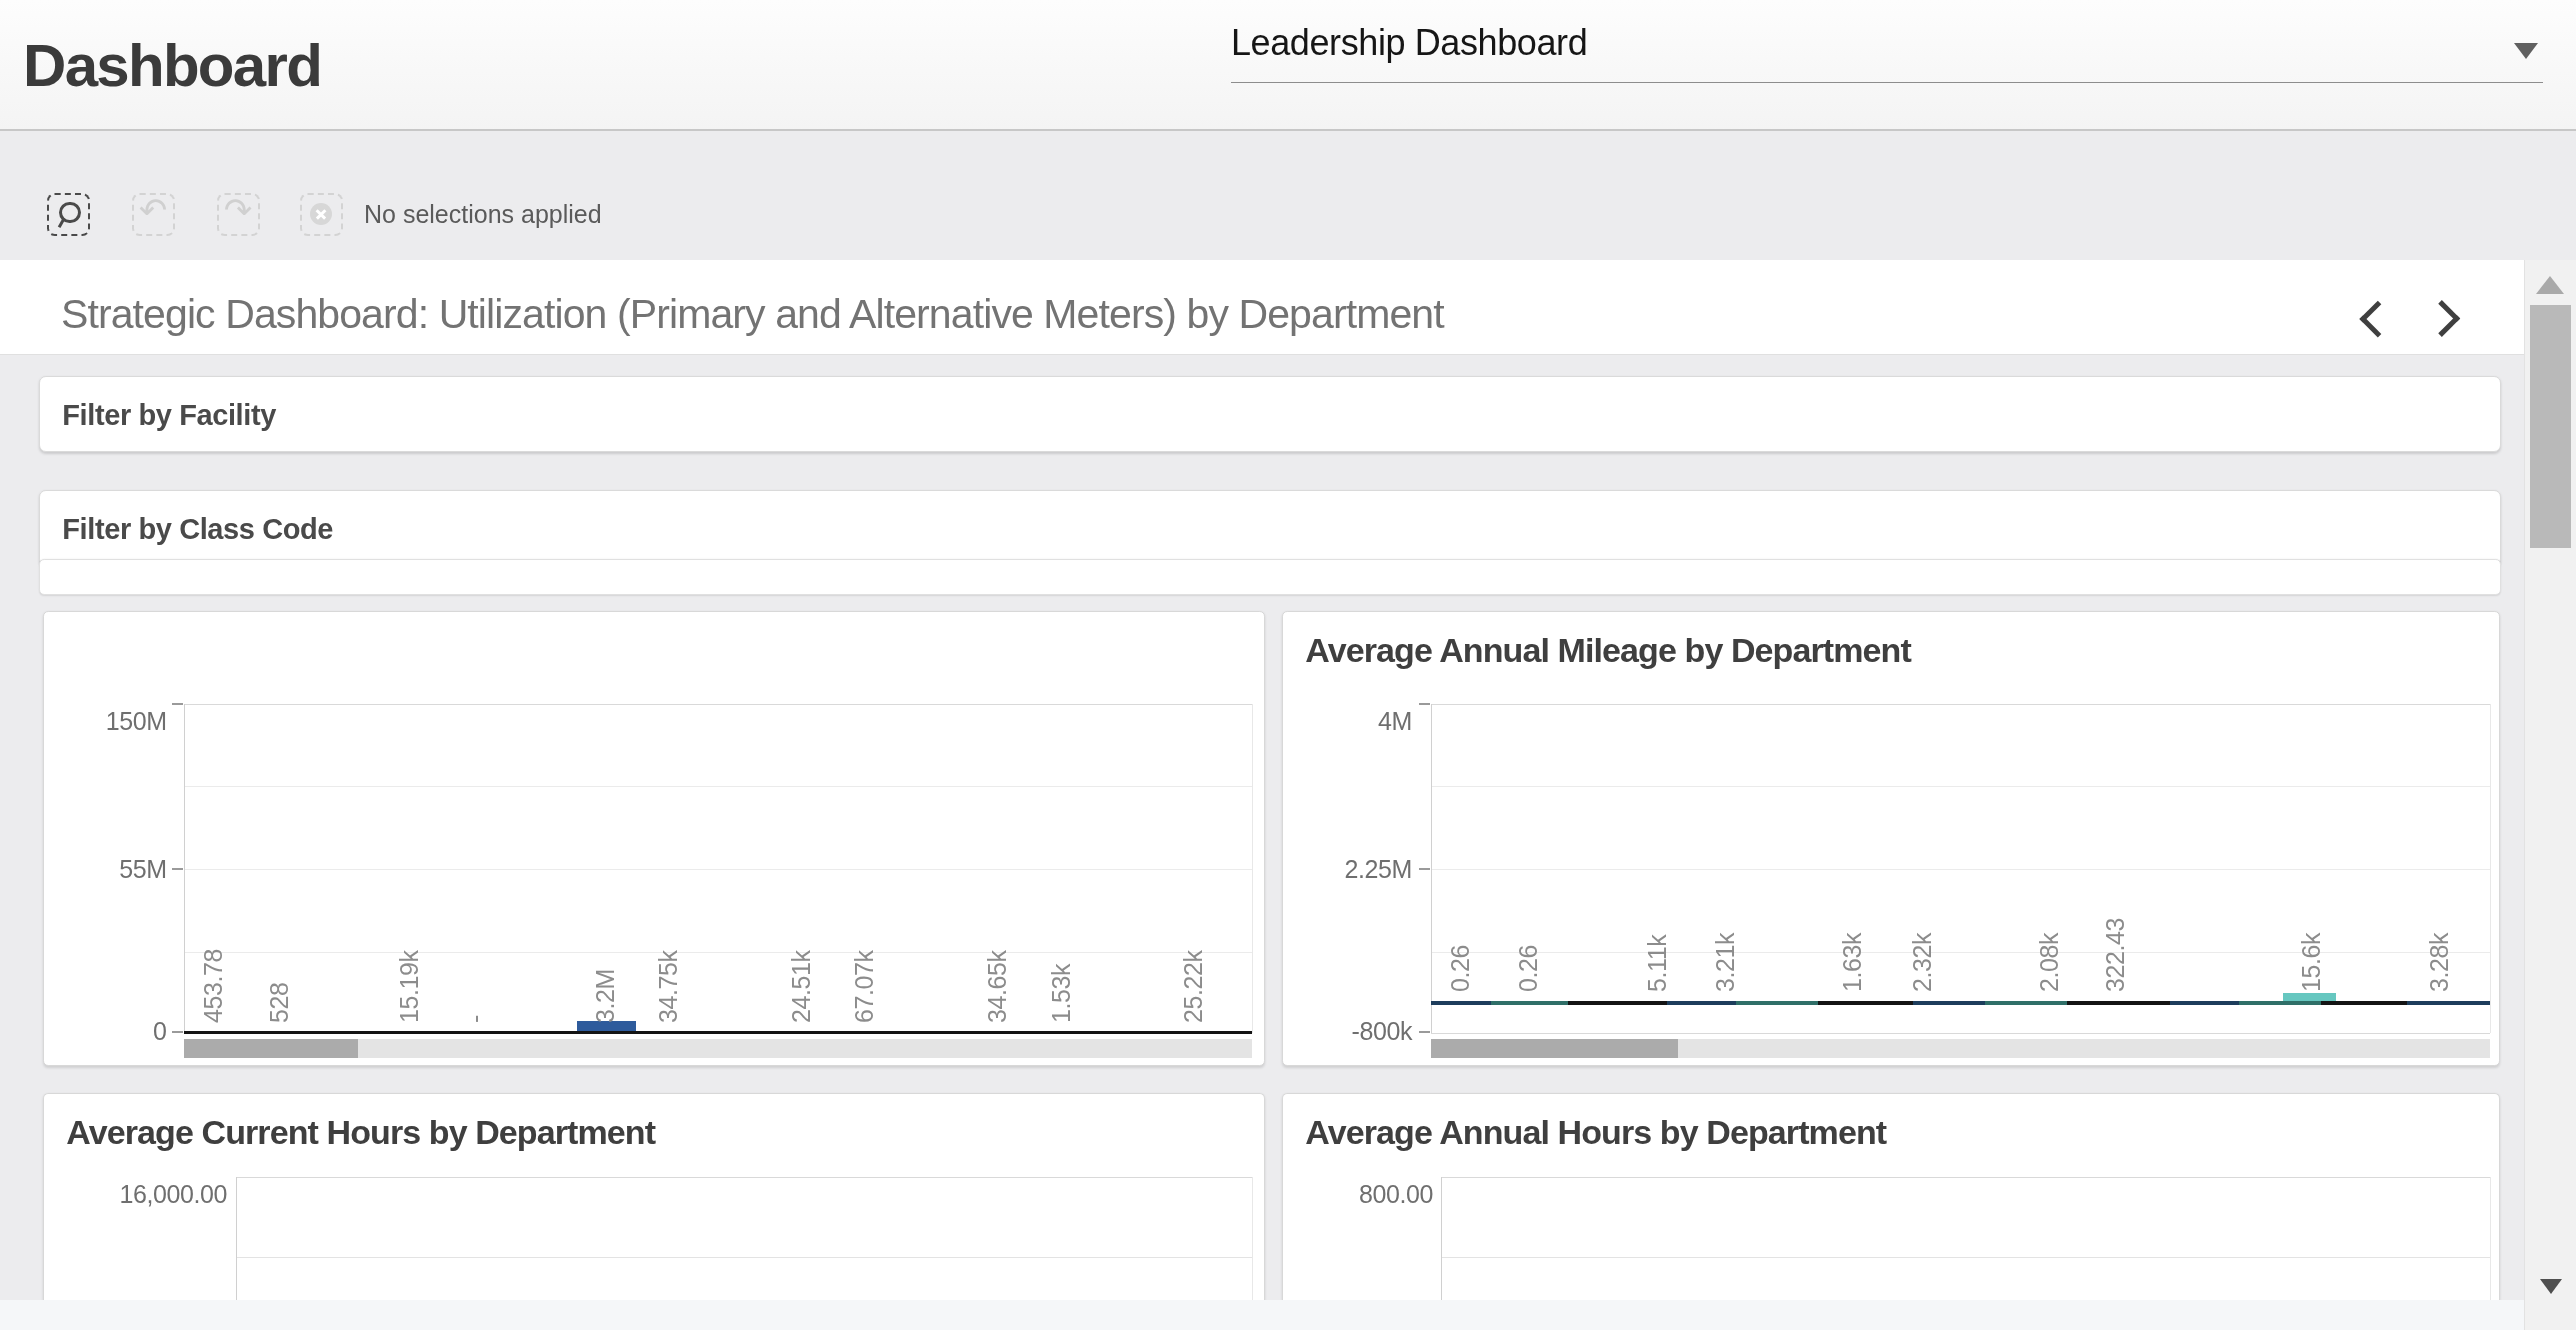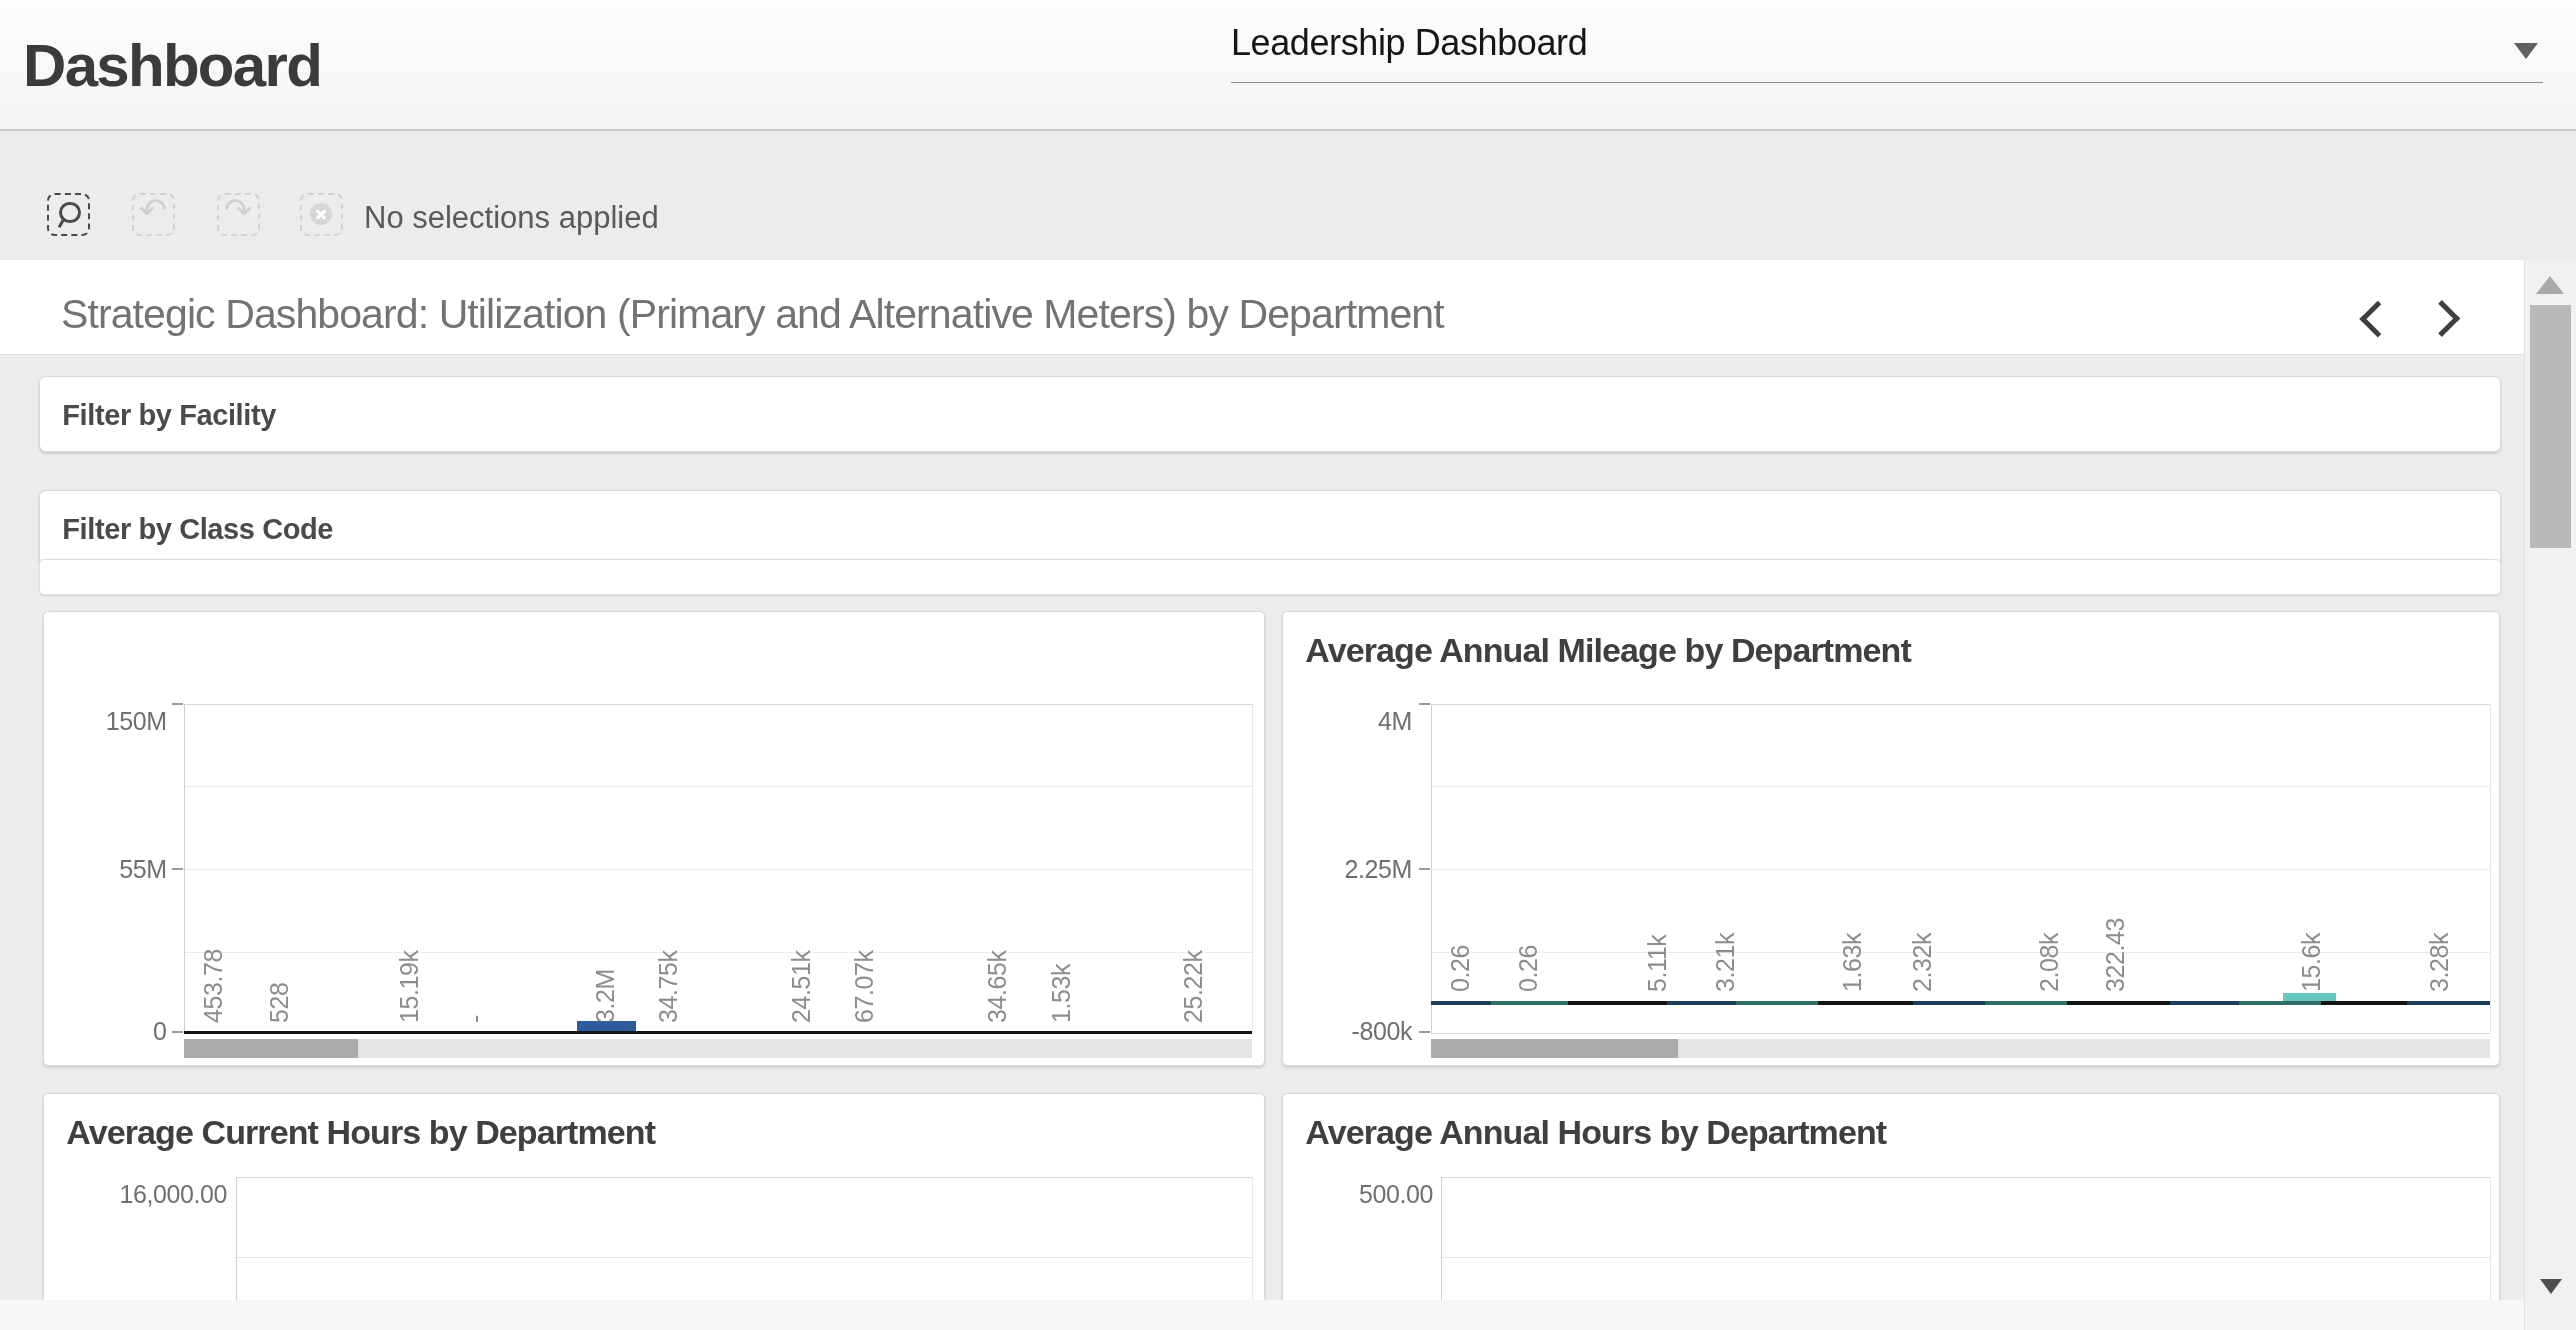--- a/index.html
+++ b/index.html
@@ -25,21 +25,21 @@
     border:3.4px solid #4a4a4a;border-radius:50%;}
   .icon-magnifier::after{content:"";position:absolute;width:3.4px;height:10.3px;background:#4a4a4a;
     left:-2.6px;bottom:-7.7px;transform:rotate(30deg);}
   .icon-arrow{position:absolute;left:0;top:-5.2px;width:38px;text-align:center;font-size:34px;
     color:#d0d0d0;font-family:"DejaVu Sans",sans-serif;}
   .icon-clear{position:absolute;left:7.7px;top:7.7px;width:22.3px;height:22.3px;border-radius:50%;background:#d7d7d7;}
   .icon-clear::before,.icon-clear::after{content:"";position:absolute;left:5.2px;top:10px;width:12px;height:2.6px;
     background:#fff;}
   .icon-clear::before{transform:rotate(45deg);}
   .icon-clear::after{transform:rotate(-45deg);}
-  .status-text{position:absolute;left:364px;top:200px;font-size:31px;color:#5a5a5a;}
+  .status-text{position:absolute;left:364px;top:200px;font-size:25px;color:#5a5a5a;}
 
   
   .sheet-titlebar{position:absolute;left:0;top:260px;width:2524px;height:95px;background:#ffffff;
     border-bottom:0.9px solid #e0e0e0;box-sizing:border-box;}
   .sheet-title{position:absolute;left:61px;top:31px;font-size:41px;color:#737373;letter-spacing:-0.9px;}
   .chev{position:absolute;width:20.6px;height:20.6px;border-left:5.2px solid #3f3f3f;border-bottom:5.2px solid #3f3f3f;cursor:pointer;}
   .chev.prev{left:2365px;top:306px;transform:rotate(45deg);}
   .chev.next{left:2429px;top:306px;transform:rotate(225deg);}
 
   
@@ -215,21 +215,21 @@
     <div class="chart-title">Average Current Hours by Department</div>
     <div class="ytick" style="left:20px;top:86px;width:163px">16,000.00</div>
     <div class="hline edge" style="left:192px;top:83px;width:1016px"></div>
     <div class="hline" style="left:192px;top:163px;width:1016px;background:#e3e3e3"></div>
     <div class="vline" style="left:192px;top:83px;height:125px"></div>
     <div class="vline" style="left:1208px;top:83px;height:125px;background:#e8e8e8"></div>
   </div>
 
   <div class="chart-card card-d">
     <div class="chart-title">Average Annual Hours by Department</div>
-    <div class="ytick" style="left:0px;top:86px;width:150px">500.00</div>
+    <div class="ytick" style="left:0px;top:86px;width:150px">800.00</div>
     <div class="hline edge" style="left:158px;top:83px;width:1049px"></div>
     <div class="hline" style="left:158px;top:163px;width:1049px;background:#e3e3e3"></div>
     <div class="vline" style="left:158px;top:83px;height:125px"></div>
     <div class="vline" style="left:1207px;top:83px;height:125px;background:#e8e8e8"></div>
   </div>
 
   <div class="bottom-band"></div>
 
   <div class="vscroll">
     <span class="vs-up"></span>

